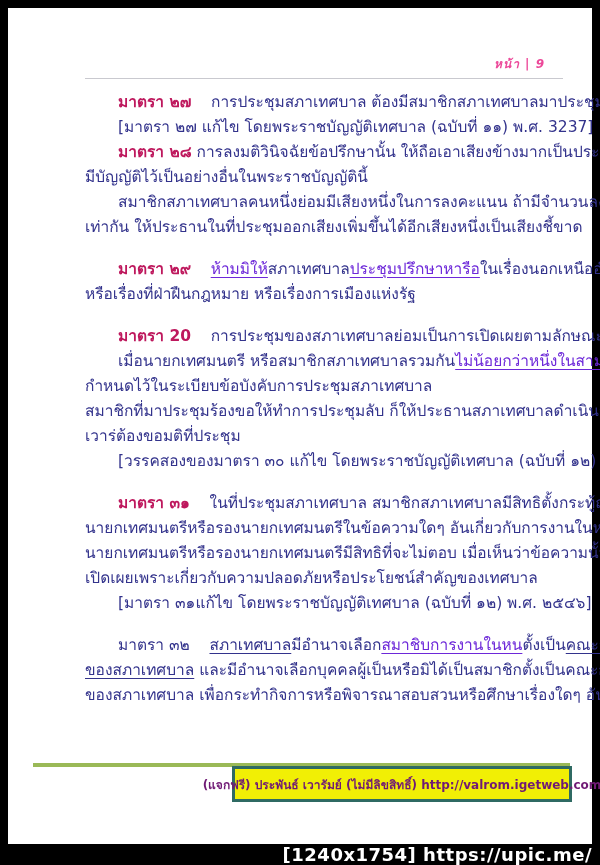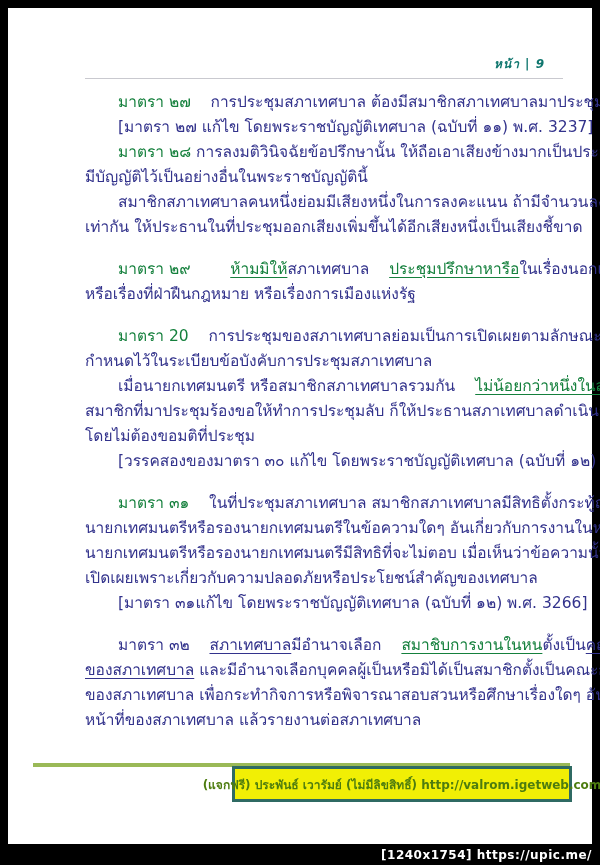--- a/index.html
+++ b/index.html
@@ -6,56 +6,56 @@
   body{
     width:600px;height:865px;position:relative;background:#000;
     font-family:"DejaVu Sans",sans-serif;overflow:hidden;
   }
   .doc-page{
     position:absolute;left:8px;top:8px;width:584px;height:836px;
     background:#ffffff;
   }
   .page-number{
     position:absolute;top:46px;right:47px;
-    color:#0f766e;font-size:12px;font-weight:bold;font-style:italic;
+    color:#ec4899;font-size:12px;font-weight:bold;font-style:italic;
     letter-spacing:1px;
   }
   .header-rule{
     position:absolute;top:70px;left:77px;width:478px;height:1px;
     background:#c9c9cf;
   }
   .doc-body{
     position:absolute;top:82px;left:77px;width:478px;
     color:#33338c;font-size:15.5px;line-height:25px;
   }
   .section{margin:0;}
   .section.gap{margin-top:17px;}
   .line{white-space:nowrap;}
   .line.indent{padding-left:33px;}
-  .seg.b{font-weight:normal;color:#15803d;}
-  .seg.r{color:#15803d;margin-left:20px;}
+  .seg.b{font-weight:bold;color:#be185d;}
+  .seg.r{color:#6d28d9;}
   .seg.u{text-decoration:underline;text-underline-offset:3px;}
   .green-rule{
     position:absolute;top:755px;left:25px;width:537px;height:4px;
     background:#9ab957;
   }
   .credit-box{
     position:absolute;top:758px;left:224px;width:334px;height:30px;
     background:#f1ef05;border:3px solid #2f6a63;
     display:flex;align-items:center;justify-content:center;
   }
   .credit-text{
-    color:#4d7c0f;font-size:12px;font-weight:bold;white-space:nowrap;
+    color:#701a75;font-size:12px;font-weight:bold;white-space:nowrap;
   }
   .status-bar{
     position:absolute;left:0;bottom:0;width:600px;height:21px;
     background:#000;display:flex;align-items:center;justify-content:flex-end;
   }
   .status-text{
-    color:#ffffff;font-size:12px;font-weight:bold;padding-right:8px;
+    color:#ffffff;font-size:18px;font-weight:bold;padding-right:8px;
     font-family:"DejaVu Sans",sans-serif;letter-spacing:0.5px;
   }
 </style>
 </head>
 <body>
 
 <div class="doc-page">
   <div class="page-number">หน้า | 9</div>
   <div class="header-rule"></div>
   <div class="doc-body" id="doc-body">
@@ -68,38 +68,37 @@
         <div class="line"><span class="seg">มีบัญญัติไว้เป็นอย่างอื่นในพระราชบัญญัตินี้</span></div>
         <div class="line indent"><span class="seg">สมาชิกสภาเทศบาลคนหนึ่งย่อมมีเสียงหนึ่งในการลงคะแนน ถ้ามีจำนวนลงเสียงลงคะแนน</span></div>
         <div class="line"><span class="seg">เท่ากัน ให้ประธานในที่ประชุมออกเสียงเพิ่มขึ้นได้อีกเสียงหนึ่งเป็นเสียงชี้ขาด</span></div>
       </div>
       <div class="section gap">
         <div class="line indent"><span class="seg b">มาตรา ๒๙</span><span class="seg">&nbsp;&nbsp;&nbsp; </span><span class="seg r u">ห้ามมิให้</span><span class="seg">สภาเทศบาล</span><span class="seg r u">ประชุมปรึกษาหารือ</span><span class="seg">ในเรื่องนอกเหนืออำนาจหน้าที่</span></div>
         <div class="line"><span class="seg">หรือเรื่องที่ฝ่าฝืนกฎหมาย หรือเรื่องการเมืองแห่งรัฐ</span></div>
       </div>
       <div class="section gap">
         <div class="line indent"><span class="seg b">มาตรา 20</span><span class="seg">&nbsp;&nbsp;&nbsp; การประชุมของสภาเทศบาลย่อมเป็นการเปิดเผยตามลักษณะที่จะได้</span></div>
+        <div class="line indent"><span class="seg">เมื่อนายกเทศมนตรี หรือสมาชิกสภาเทศบาลรวมกัน</span><span class="seg r u">ไม่น้อยกว่าหนึ่งในสาม</span></div>
         <div class="line"><span class="seg">กำหนดไว้ในระเบียบข้อบังคับการประชุมสภาเทศบาล</span></div>
-        <div class="line indent"><span class="seg">เมื่อนายกเทศมนตรี หรือสมาชิกสภาเทศบาลรวมกัน</span><span class="seg r u">ไม่น้อยกว่าหนึ่งในสาม</span></div>
         <div class="line"><span class="seg">สมาชิกที่มาประชุมร้องขอให้ทำการประชุมลับ ก็ให้ประธานสภาเทศบาลดำเนินการประชุมลับได้</span></div>
-        <div class="line"><span class="seg">โดยไม่ต้องขอมติที่ประชุม</span></div>
+        <div class="line"><span class="seg">เวาร่ต้องขอมติที่ประชุม</span></div>
         <div class="line indent"><span class="seg">[วรรคสองของมาตรา ๓๐ แก้ไข โดยพระราชบัญญัติเทศบาล (ฉบับที่ ๑๒) พ.ศ. ๒๕๔๖]</span></div>
       </div>
       <div class="section gap">
         <div class="line indent"><span class="seg b">มาตรา ๓๑</span><span class="seg">&nbsp;&nbsp;&nbsp; ในที่ประชุมสภาเทศบาล สมาชิกสภาเทศบาลมีสิทธิตั้งกระทู้ถาม</span></div>
         <div class="line"><span class="seg">นายกเทศมนตรีหรือรองนายกเทศมนตรีในข้อความใดๆ อันเกี่ยวกับการงานในหน้าที่ได้ แต่</span></div>
         <div class="line"><span class="seg">นายกเทศมนตรีหรือรองนายกเทศมนตรีมีสิทธิที่จะไม่ตอบ เมื่อเห็นว่าข้อความนั้นๆ ยังไม่ควร</span></div>
         <div class="line"><span class="seg">เปิดเผยเพราะเกี่ยวกับความปลอดภัยหรือประโยชน์สำคัญของเทศบาล</span></div>
-        <div class="line indent"><span class="seg">[มาตรา ๓๑แก้ไข โดยพระราชบัญญัติเทศบาล (ฉบับที่ ๑๒) พ.ศ. 3266]</span></div>
+        <div class="line indent"><span class="seg">[มาตรา ๓๑แก้ไข โดยพระราชบัญญัติเทศบาล (ฉบับที่ ๑๒) พ.ศ. ๒๕๔๖]</span></div>
       </div>
       <div class="section gap">
         <div class="line indent"><span class="seg">มาตรา ๓๒</span><span class="seg">&nbsp;&nbsp;&nbsp; </span><span class="seg u">สภาเทศบาล</span><span class="seg">มีอำนาจเลือก</span><span class="seg r u">สมาชิบการงานในหน</span><span class="seg">ตั้งเป็น</span><span class="seg u">คณะกรรมการสามัญ</span></div>
         <div class="line"><span class="seg u">ของสภาเทศบาล</span><span class="seg"> และมีอำนาจเลือกบุคคลผู้เป็นหรือมิได้เป็นสมาชิกตั้งเป็นคณะกรรมการวิสามัญ</span></div>
         <div class="line"><span class="seg">ของสภาเทศบาล เพื่อกระทำกิจการหรือพิจารณาสอบสวนหรือศึกษาเรื่องใดๆ อันอยู่ในอำนาจ</span></div>
-        <div class="line"><span class="seg">หน้าที่ของสภาเทศบาล แล้วรายงานต่อสภาเทศบาล</span></div>
       </div>
     </div>
   <div class="green-rule"></div>
   <div class="credit-box">
     <span class="credit-text">(แจกฟรี) ประพันธ์ เวารัมย์ (ไม่มีลิขสิทธิ์) http://valrom.igetweb.com</span>
   </div>
 </div>
 
 <div class="status-bar">
   <span class="status-text">[1240x1754] https://upic.me/</span>

